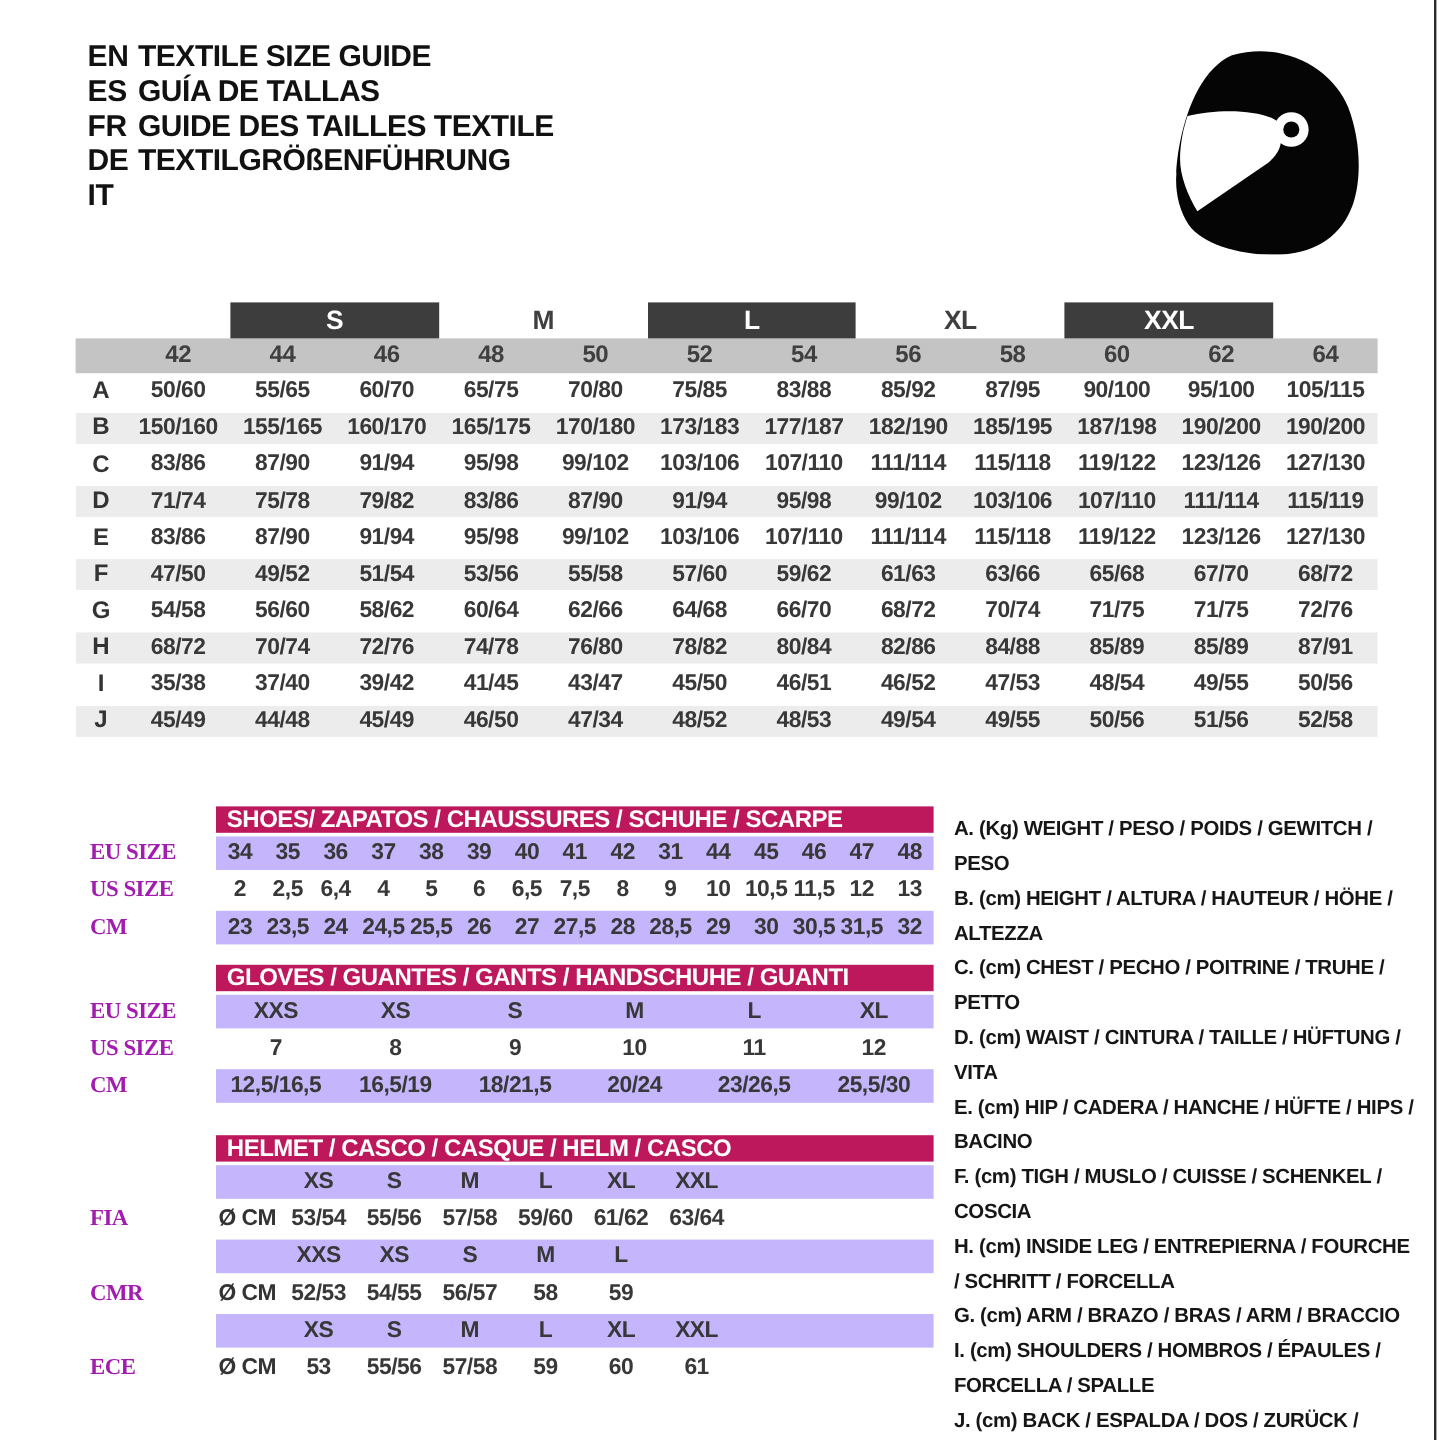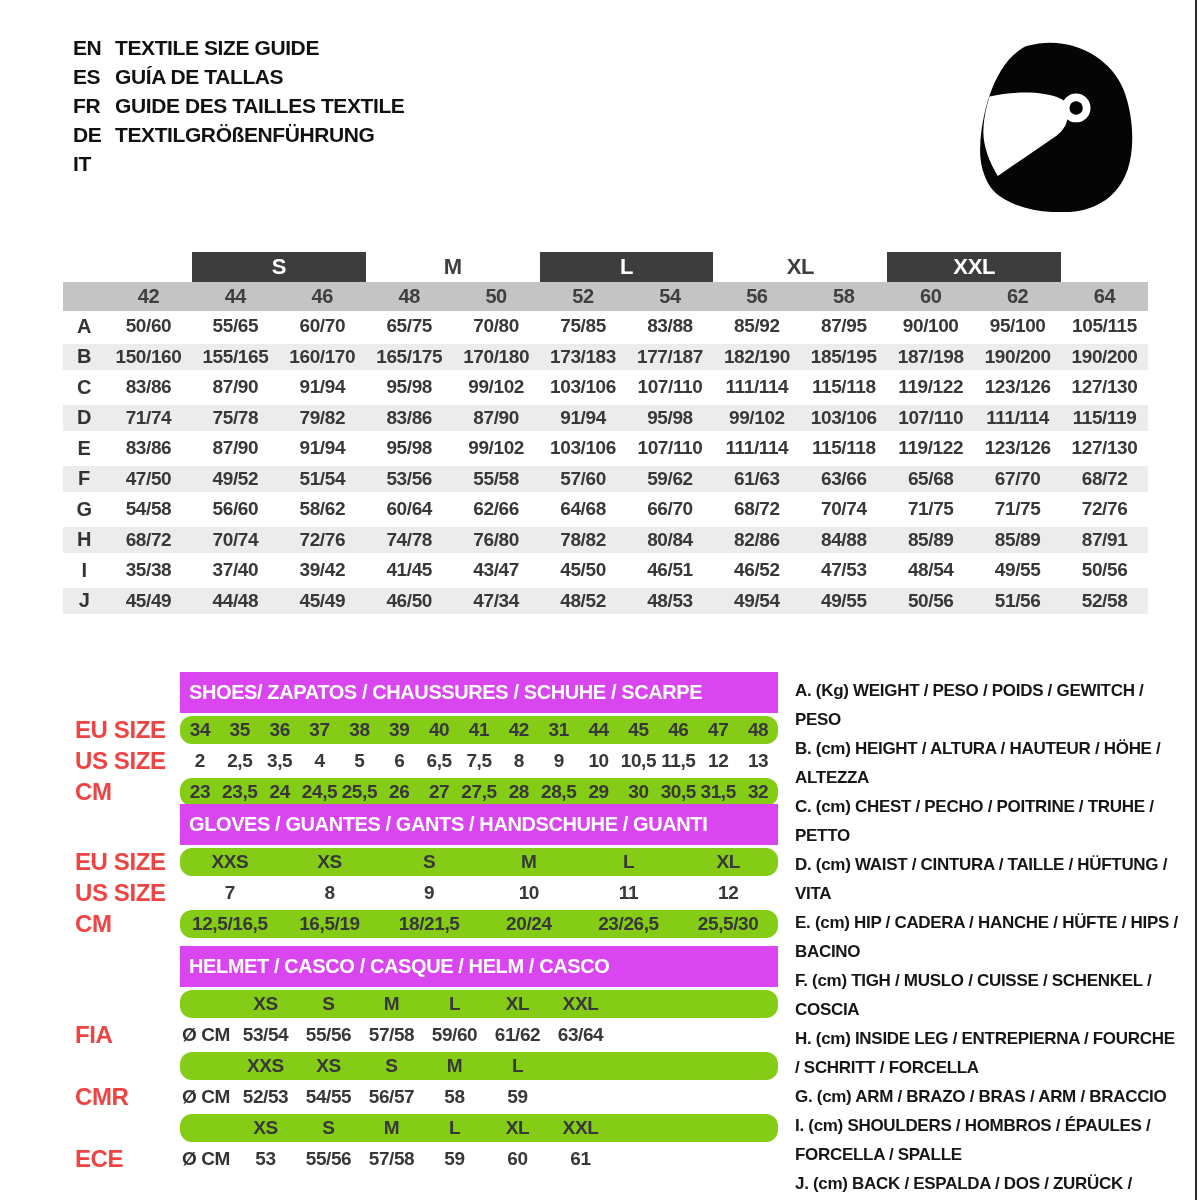--- a/index.html
+++ b/index.html
@@ -3,21 +3,21 @@
 <meta charset="utf-8">
 <style>
   html,body{margin:0;padding:0;}
   body{
     width:1200px;height:1200px;position:relative;background:#ffffff;
     font-family:"Liberation Sans","DejaVu Sans",sans-serif;
     color:#2e2e2e;font-weight:bold;letter-spacing:-0.4px;overflow:hidden;
   }
   
   .lang-list{position:absolute;top:33px;left:73px;}
-  .lang-row{display:flex;font-size:21px;line-height:29px;color:#111;}
+  .lang-row{display:flex;font-size:25px;line-height:29px;color:#111;}
   .lang-code{width:42px;}
   .helmet-icon{position:absolute;top:42px;left:978px;width:155px;height:170px;}
   
   .size-table{position:absolute;top:252px;left:63px;width:1085px;}
   .st-row{display:grid;grid-template-columns:42px repeat(12,1fr);align-items:center;}
   .group-row{height:30px;}
   .group{height:30px;display:flex;align-items:center;justify-content:center;font-size:22px;}
   .group.boxed{background:#3d3d3d;color:#ffffff;}
   .group.plain{color:#3f3f3f;}
   .num-row{height:29px;background:#c4c4c4;}
@@ -25,24 +25,24 @@
   .data-row{height:30.5px;box-sizing:border-box;}
   .data-row.alt{background:#ececec;border-top:2px solid #fff;border-bottom:2px solid #fff;background-clip:padding-box;}
   .row-label{text-align:center;font-size:20px;color:#333;}
   .val-cell{text-align:center;font-size:19px;color:#383838;}
   
   .btable{position:absolute;left:63px;width:715px;}
   .shoes-table{top:672px;}
   .gloves-table{top:804px;}
   .helmet-table{top:946px;}
   .brow{display:flex;align-items:stretch;margin-bottom:3px;}
-  .outer-label{width:117px;display:flex;align-items:center;font-size:24px;color:#ef4444;flex:none;padding-left:12px;box-sizing:border-box;}
-  .title-bar{flex:1;height:41px;background:#d946ef;color:#fff;display:flex;align-items:center;padding-left:9px;font-size:20px;box-sizing:border-box;}
+  .outer-label{width:117px;display:flex;align-items:center;font-size:19px;color:#a21caf;flex:none;padding-left:12px;box-sizing:border-box;font-family:Liberation Serif, serif;}
+  .title-bar{flex:1;height:22px;background:#be185d;color:#fff;display:flex;align-items:center;padding-left:9px;font-size:20px;box-sizing:border-box;}
   .cells{flex:1;height:28px;display:grid;align-items:center;}
-  .cells.shaded{background:#84cc16;border-radius:12px;}
+  .cells.shaded{background:#c4b5fd;}
   .cells-15{grid-template-columns:repeat(15,1fr);}
   .cells-6{grid-template-columns:repeat(6,1fr);}
   .cells-helmet{grid-template-columns:54px repeat(6,63px) 1fr;}
   .bcell{text-align:center;font-size:19px;color:#383838;}
   .inner-label{font-size:19px;color:#333;text-align:left;padding-left:2px;}
   
   .legend{position:absolute;left:795px;top:676px;width:388px;}
   .legend-item{font-size:17px;line-height:29px;color:#161616;letter-spacing:-0.3px;}
   
   .right-border{position:absolute;left:1195px;top:0;width:2px;height:1200px;background:#2b2b2b;}
@@ -282,21 +282,21 @@
           <div class="bcell">46</div>
           <div class="bcell">47</div>
           <div class="bcell">48</div>
         </div>
       </div>
       <div class="brow">
         <div class="outer-label">US SIZE</div>
         <div class="cells cells-15">
           <div class="bcell">2</div>
           <div class="bcell">2,5</div>
-          <div class="bcell">3,5</div>
+          <div class="bcell">6,4</div>
           <div class="bcell">4</div>
           <div class="bcell">5</div>
           <div class="bcell">6</div>
           <div class="bcell">6,5</div>
           <div class="bcell">7,5</div>
           <div class="bcell">8</div>
           <div class="bcell">9</div>
           <div class="bcell">10</div>
           <div class="bcell">10,5</div>
           <div class="bcell">11,5</div>

